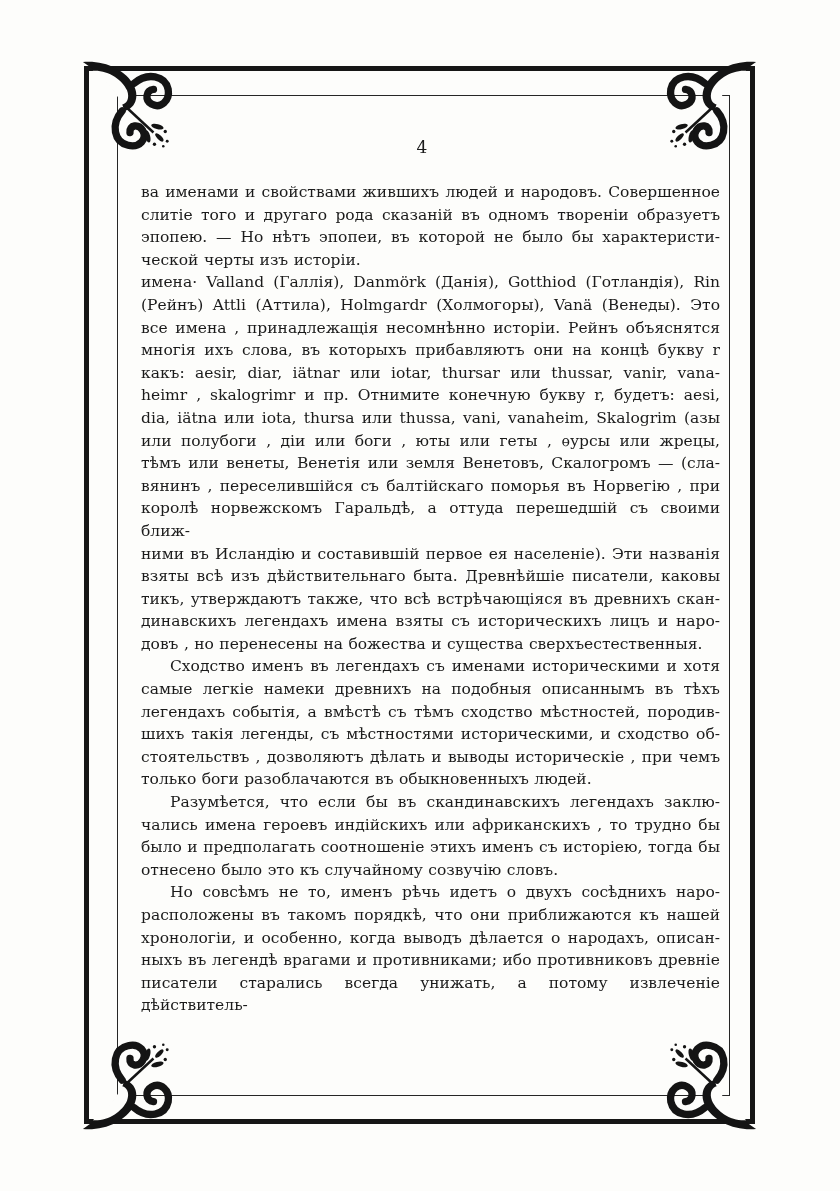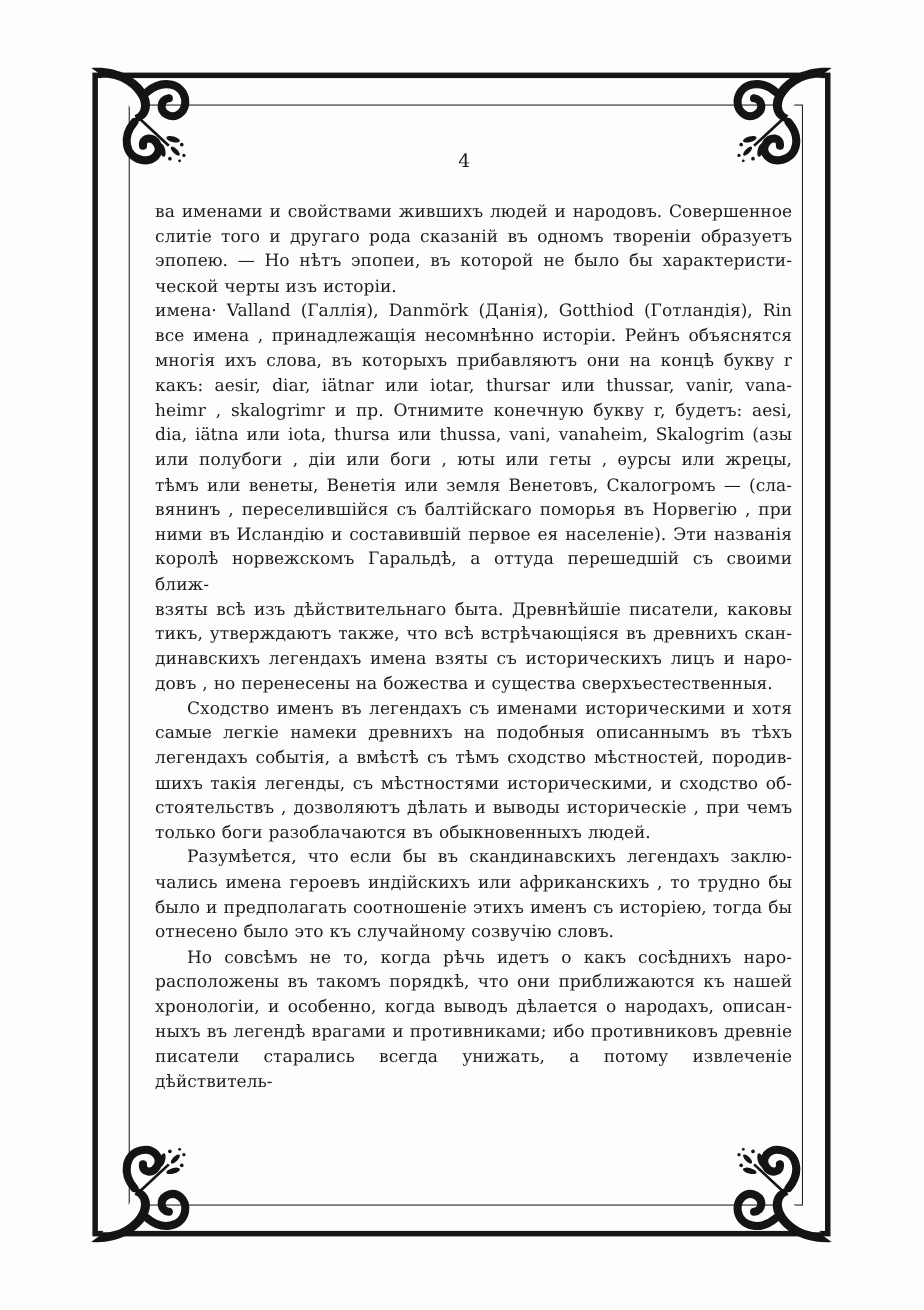--- a/index.html
+++ b/index.html
@@ -121,51 +121,52 @@
 
   <div class="text-block" id="text-block">
       <div class="paragraph">
         <div class="line">ва именами и свойствами жившихъ людей и народовъ. Совершенное</div>
         <div class="line">слитіе того и другаго рода сказаній въ одномъ твореніи образуетъ</div>
         <div class="line">эпопею. — Но нѣтъ эпопеи, въ которой не было бы характеристи-</div>
         <div class="line para-end">ческой черты изъ исторіи.</div>
       </div>
       <div class="paragraph">
         <div class="line">имена· Valland (Галлія), Danmörk (Данія), Gotthiod (Готландія), Rin</div>
+        <div class="line">(Рейнъ) Attli (Аттила), Holmgardr (Холмогоры), Vanä (Венеды). Это</div>
         <div class="line">все имена , принадлежащія несомнѣнно исторіи. Рейнъ объяснятся</div>
         <div class="line">многія ихъ слова, въ которыхъ прибавляютъ они на концѣ букву r</div>
         <div class="line">какъ: aesir, diar, iätnar или iotar, thursar или thussar, vanir, vana-</div>
         <div class="line">heimr , skalogrimr и пр. Отнимите конечную букву r, будетъ: aesi,</div>
         <div class="line">dia, iätna или iota, thursa или thussa, vani, vanaheim, Skalogrim (азы</div>
         <div class="line">или полубоги , діи или боги , юты или геты , ѳурсы или жрецы,</div>
         <div class="line">тѣмъ или венеты, Венетія или земля Венетовъ, Скалогромъ — (сла-</div>
         <div class="line">вянинъ , переселившійся съ балтійскаго поморья въ Норвегію , при</div>
+        <div class="line">королѣ норвежскомъ Гаральдѣ, а оттуда перешедшій съ своими ближ-</div>
         <div class="line">ними въ Исландію и составившій первое ея населеніе). Эти названія</div>
-        <div class="line">королѣ норвежскомъ Гаральдѣ, а оттуда перешедшій съ своими ближ-</div>
         <div class="line">взяты всѣ изъ дѣйствительнаго быта. Древнѣйшіе писатели, каковы</div>
         <div class="line">тикъ, утверждаютъ также, что всѣ встрѣчающіяся въ древнихъ скан-</div>
         <div class="line">динавскихъ легендахъ имена взяты съ историческихъ лицъ и наро-</div>
         <div class="line para-end">довъ , но перенесены на божества и существа сверхъестественныя.</div>
       </div>
       <div class="paragraph">
         <div class="line indent">Сходство именъ въ легендахъ съ именами историческими и хотя</div>
         <div class="line">самые легкіе намеки древнихъ на подобныя описаннымъ въ тѣхъ</div>
         <div class="line">легендахъ событія, а вмѣстѣ съ тѣмъ сходство мѣстностей, породив-</div>
         <div class="line">шихъ такія легенды, съ мѣстностями историческими, и сходство об-</div>
         <div class="line">стоятельствъ , дозволяютъ дѣлать и выводы историческіе , при чемъ</div>
         <div class="line para-end">только боги разоблачаются въ обыкновенныхъ людей.</div>
       </div>
       <div class="paragraph">
         <div class="line indent">Разумѣется, что если бы въ скандинавскихъ легендахъ заклю-</div>
         <div class="line">чались имена героевъ индійскихъ или африканскихъ , то трудно бы</div>
         <div class="line">было и предполагать соотношеніе этихъ именъ съ исторіею, тогда бы</div>
         <div class="line para-end">отнесено было это къ случайному созвучію словъ.</div>
       </div>
       <div class="paragraph">
-        <div class="line indent">Но совсѣмъ не то, когда рѣчь идетъ о какъ сосѣднихъ наро-</div>
+        <div class="line indent">Но совсѣмъ не то, именъ рѣчь идетъ о двухъ сосѣднихъ наро-</div>
         <div class="line">расположены въ такомъ порядкѣ, что они приближаются къ нашей</div>
         <div class="line">хронологіи, и особенно, когда выводъ дѣлается о народахъ, описан-</div>
         <div class="line">ныхъ въ легендѣ врагами и противниками; ибо противниковъ древніе</div>
         <div class="line para-end hyphen-end">писатели старались всегда унижать, а потому извлеченіе дѣйствитель-</div>
       </div>
     </div>
 
 </div>
 
 </body></html>

